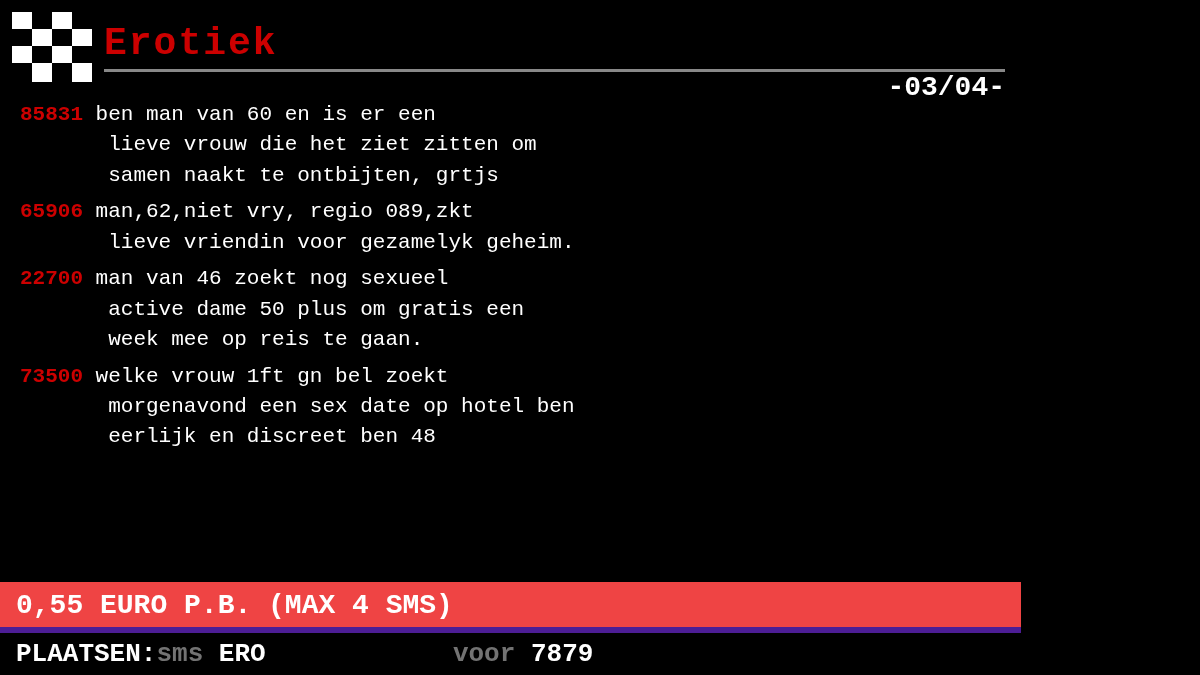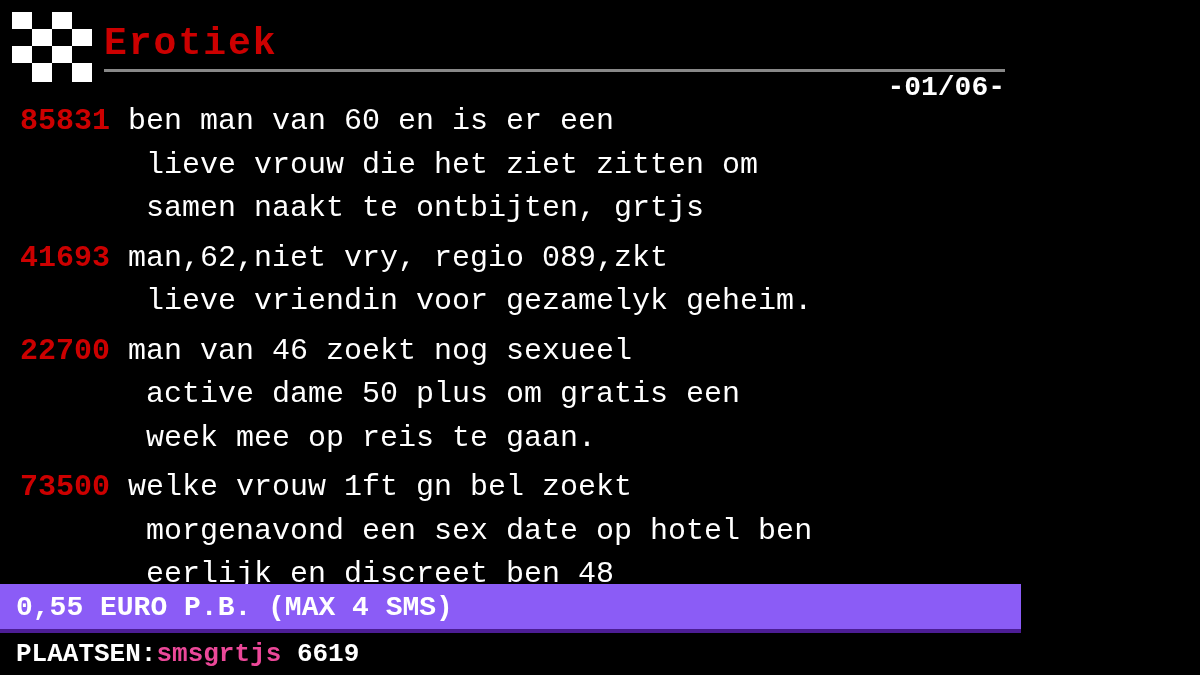--- a/index.html
+++ b/index.html
@@ -61,21 +61,21 @@
     }
 
     
     .content {
       padding: 10px 16px 10px 16px;
       margin-top: 4px;
     }
 
     .message-block {
       margin-bottom: 6px;
-      font-size: 30px;
+      font-size: 21px;
       line-height: 1.45;
       font-family: 'Courier New', Courier, monospace;
     }
 
     .msg-id {
       color: #cc0000;
       font-weight: bold;
     }
 
     .msg-text {
@@ -89,40 +89,40 @@
       left: 0;
       right: 0;
     }
 
     .footer-cost {
       padding: 8px 16px 6px 16px;
       color: #fff;
       font-size: 28px;
       font-family: 'Courier New', Courier, monospace;
       font-weight: bold;
-      background: #8b5cf6;
+      background: #ef4444;
     }
 
     .footer-bar {
       background: #000;
-      border-top: 4px solid #4c1d95;
+      border-top: 6px solid #4c1d95;
       padding: 6px 16px;
       display: flex;
       align-items: center;
       font-size: 26px;
       font-family: 'Courier New', Courier, monospace;
       font-weight: bold;
     }
 
     .footer-bar .label-white {
       color: #fff;
     }
 
     .footer-bar .label-red {
-      color: #ec4899;
+      color: #737373;
     }
 
     
     .checker-svg {
       width: 80px;
       height: 70px;
     }
   </style>
 </head>
 <body>
@@ -155,45 +155,46 @@
       <rect x="40" y="51" width="20" height="19" fill="#000"></rect>
       <rect x="60" y="51" width="20" height="19" fill="#fff"></rect>
     </svg>
 
     <div class="title-area">
       <div class="title-text">Erotiek</div>
       <hr class="header-line">
     </div>
   </div>
 
-  <div class="page-number">-01/06-</div>
+  <div class="page-number">-03/04-</div>
 
   <div class="content">
 
     <div class="message-block">
       <span class="msg-id">85831</span><span class="msg-text"> ben man van 60 en is er een<br>&nbsp;&nbsp;&nbsp;&nbsp;&nbsp;&nbsp;&nbsp;lieve vrouw die het ziet zitten om<br>&nbsp;&nbsp;&nbsp;&nbsp;&nbsp;&nbsp;&nbsp;samen naakt te ontbijten, grtjs</span>
     </div>
 
     <div class="message-block">
-      <span class="msg-id">41693</span><span class="msg-text"> man,62,niet vry, regio 089,zkt<br>&nbsp;&nbsp;&nbsp;&nbsp;&nbsp;&nbsp;&nbsp;lieve vriendin voor gezamelyk geheim.</span>
+      <span class="msg-id">65906</span><span class="msg-text"> man,62,niet vry, regio 089,zkt<br>&nbsp;&nbsp;&nbsp;&nbsp;&nbsp;&nbsp;&nbsp;lieve vriendin voor gezamelyk geheim.</span>
     </div>
 
     <div class="message-block">
       <span class="msg-id">22700</span><span class="msg-text"> man van 46 zoekt nog sexueel<br>&nbsp;&nbsp;&nbsp;&nbsp;&nbsp;&nbsp;&nbsp;active dame 50 plus om gratis een<br>&nbsp;&nbsp;&nbsp;&nbsp;&nbsp;&nbsp;&nbsp;week mee op reis te gaan.</span>
     </div>
 
     <div class="message-block">
       <span class="msg-id">73500</span><span class="msg-text"> welke vrouw 1ft gn bel zoekt<br>&nbsp;&nbsp;&nbsp;&nbsp;&nbsp;&nbsp;&nbsp;morgenavond een sex date op hotel ben<br>&nbsp;&nbsp;&nbsp;&nbsp;&nbsp;&nbsp;&nbsp;eerlijk en discreet ben 48</span>
     </div>
 
   </div>
 
   <div class="footer">
     <div class="footer-cost">0,55 EURO P.B. (MAX 4 SMS)</div>
     <div class="footer-bar">
       <span class="label-white">PLAATSEN:</span>
       <span class="label-red">sms</span>
-      <span class="label-red">grtjs</span>
-      <span class="label-white">&nbsp;<span>6619</span></span>
+      <span class="label-white">&nbsp;ERO&nbsp;&nbsp;&nbsp;&nbsp;&nbsp;&nbsp;&nbsp;&nbsp;&nbsp;&nbsp;&nbsp;&nbsp;</span>
+      <span class="label-red">voor</span>
+      <span class="label-white">&nbsp;<span>7879</span></span>
     </div>
   </div>
 
 </div>
 
 </body></html>

